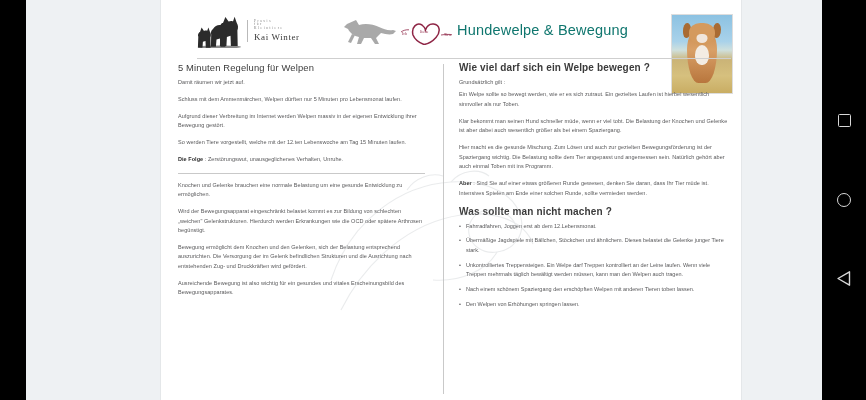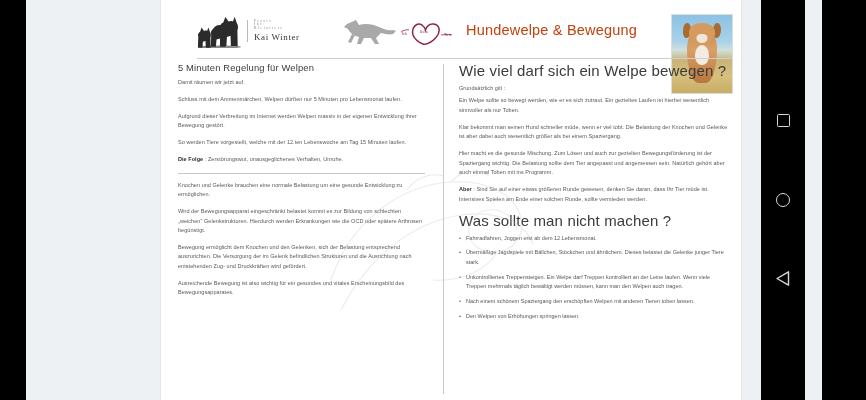--- a/index.html
+++ b/index.html
@@ -4,21 +4,21 @@
 <style>
   * { box-sizing: border-box; margin: 0; padding: 0; }
   html, body {
     width: 866px; height: 400px;
     overflow: hidden;
     font-family: "Liberation Sans", sans-serif;
     background: #000;
   }
   #screen {
     position: relative;
-    width: 805px; height: 400px;
+    width: 866px; height: 400px;
     background: #000;
   }
 
   
   #viewer {
     position: absolute;
     left: 26px; top: 0;
     width: 796px; height: 400px;
     background: #eef1f3;
   }
@@ -68,23 +68,23 @@
   .logo-mid {
     position: absolute;
     left: 182px; top: 18px;
     display: flex; align-items: center;
   }
   .running-dog { width: 56px; height: 28px; }
   .heart-mark { width: 62px; height: 26px; margin-left: -4px; }
 
   .doc-title {
     position: absolute;
-    left: 305px; top: 22px;
+    left: 296px; top: 22px;
     font-size: 14.5px;
-    color: #c2410c;
+    color: #0f766e;
     letter-spacing: 0.2px;
     white-space: nowrap;
   }
   .hero-photo {
     position: absolute;
     right: 8px; top: 14px;
     width: 62px; height: 80px;
     border: 1px solid #ddd;
     overflow: hidden;
     background: linear-gradient(#8cc2e2 0%, #a9d2ea 34%, #cfe0dd 45%, #cbb477 58%, #d6c07e 78%, #c9ad63 100%);
@@ -157,21 +157,21 @@
     background: #c9c9c9;
   }
 
   h2.sec {
     font-size: 9.4px;
     font-weight: normal;
     color: #3b3b3b;
     margin: 0 0 5px 0;
     letter-spacing: 0.15px;
   }
-  h2.sec.rt { font-size: 15px; }
+  h2.sec.rt { font-size: 10px; font-weight: bold; }
   p.body {
     font-size: 5.5px;
     line-height: 1.72;
     color: #58585a;
     margin: 0 0 7.5px 0;
     letter-spacing: 0.05px;
   }
   p.tight { margin-bottom: 3px; }
   p.body b { color: #2c2c2c; font-weight: bold; }
 

